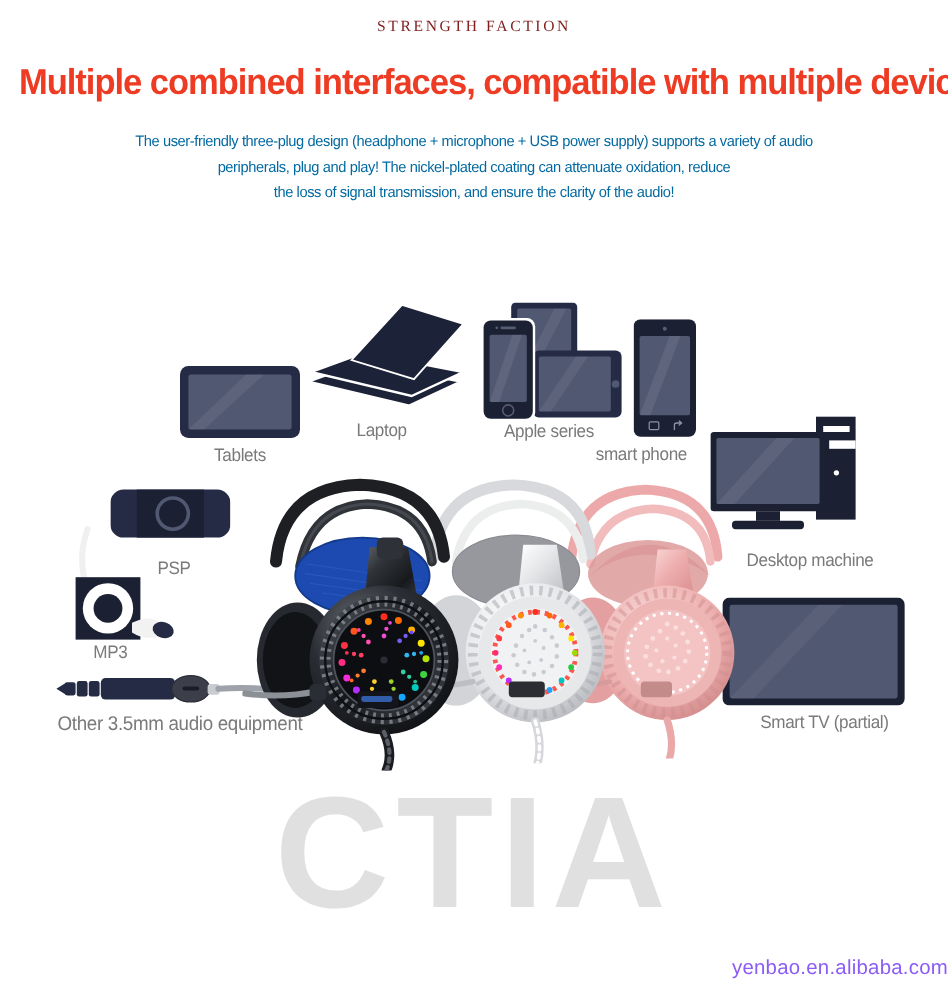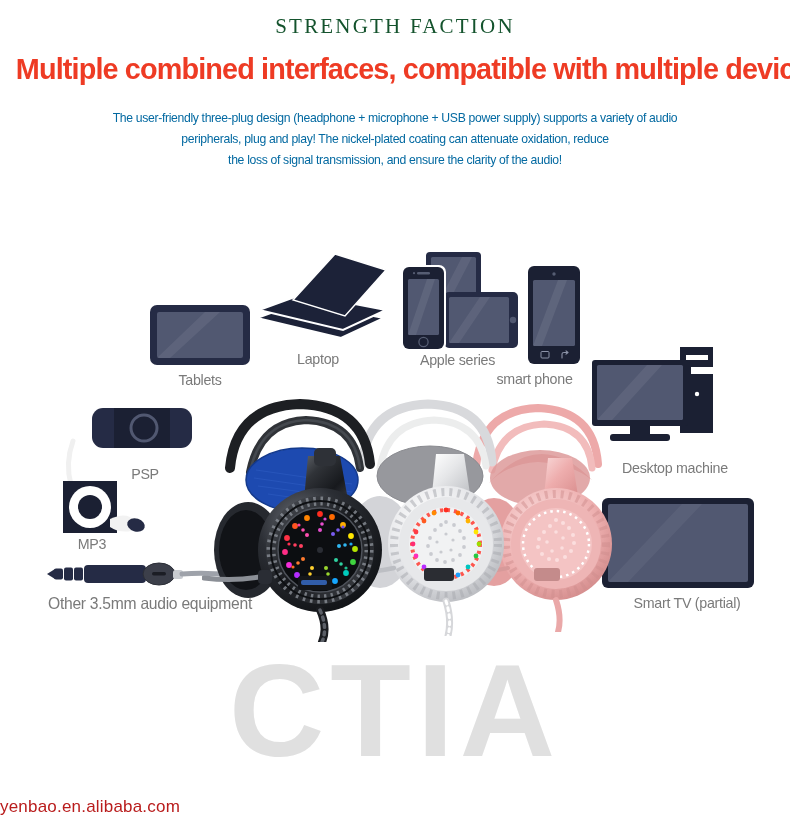--- a/index.html
+++ b/index.html
@@ -17,23 +17,23 @@
   }
 
   
   .eyebrow {
     position: absolute;
     top: 14px;
     left: 0;
     width: 790px;
     text-align: center;
     font-family: "Liberation Serif", serif;
-    font-size: 21px;
+    font-size: 13px;
     letter-spacing: 2.2px;
-    color: #14532d;
+    color: #7f1d1d;
   }
   .headline {
     position: absolute;
     top: 52px;
     left: 0;
     width: 790px;
     text-align: center;
     font-size: 30px;
     font-weight: 700;
     color: #ee3b24;
@@ -84,23 +84,23 @@
     color: #e0e0e0;
     letter-spacing: 6px;
     line-height: 1;
     z-index: 1;
     margin-top: 33px;
   }
   .footer {
     position: absolute;
     left: 0; top: 797px;
     width: 790px;
-    text-align: left;
+    text-align: right;
     font-size: 17px;
-    color: #b91c1c;
+    color: #8b5cf6;
     letter-spacing: 0.2px;
     z-index: 6;
   }
 </style>
 </head>
 <body>
 
 <div class="eyebrow">STRENGTH FACTION</div>
 <div class="headline">Multiple combined interfaces, compatible with multiple devices</div>
 <div class="subcopy">

